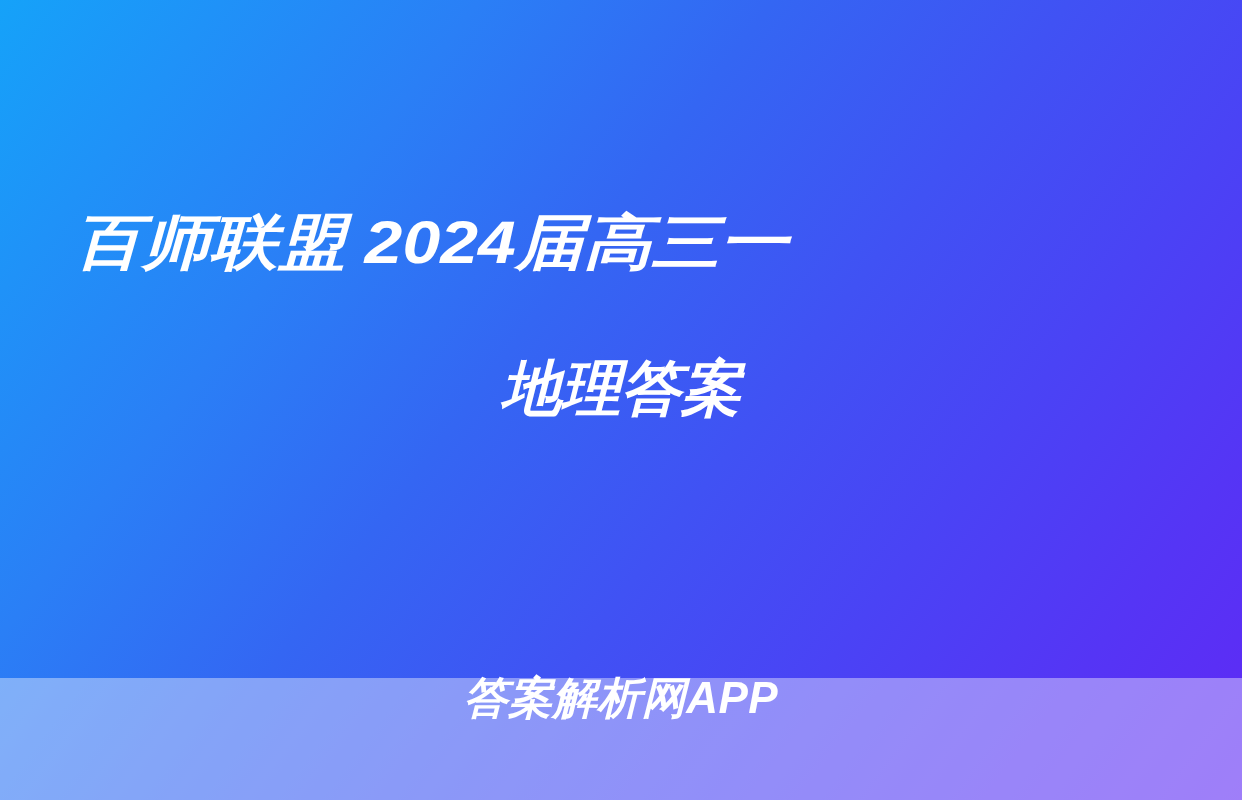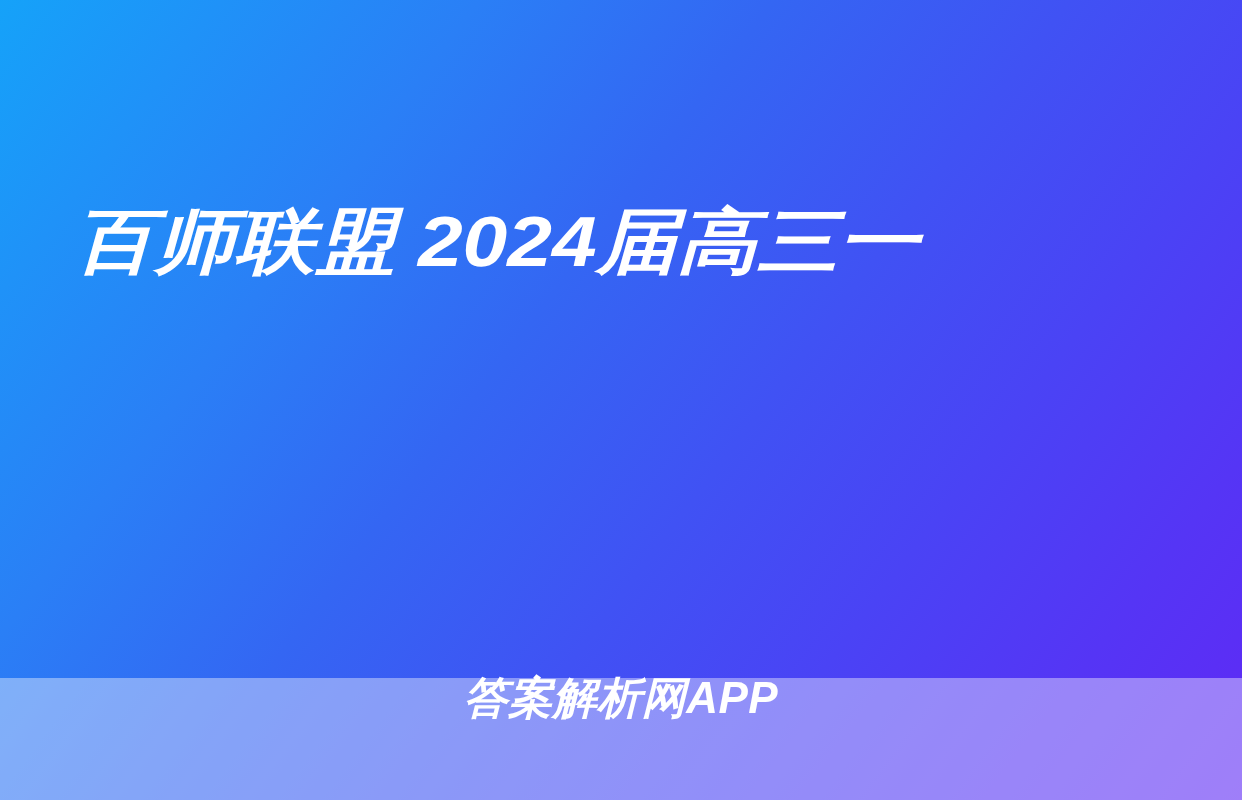--- a/index.html
+++ b/index.html
@@ -33,21 +33,21 @@
     position: absolute;
     left: 0;
     right: 0;
     top: 170px;
     padding: 0 74px;
     box-sizing: border-box;
   }
 
   .title-line {
     color: #ffffff;
-    font-size: 71px;
+    font-size: 60px;
     line-height: 146px;
     font-weight: bold;
     font-style: italic;
     letter-spacing: 0px;
     white-space: nowrap;
     text-rendering: geometricPrecision;
   }
 
   
   .title-line.stretch {
@@ -91,20 +91,21 @@
 
 <div id="banner-root">
 
   <div id="title-block">
 
     <div class="title-line stretch">
       <span style="display: inline-block; transform-origin: left center; transform: scaleX(1.13223);">百师联盟 2024届高三一</span>
     </div>
 
 
+    <div class="title-line center">地理答案</div>
 
   </div>
 
   <div id="footer-band">
     <div id="watermark-text">答案解析网APP</div>
   </div>
 
 </div>
 
 </body></html>

